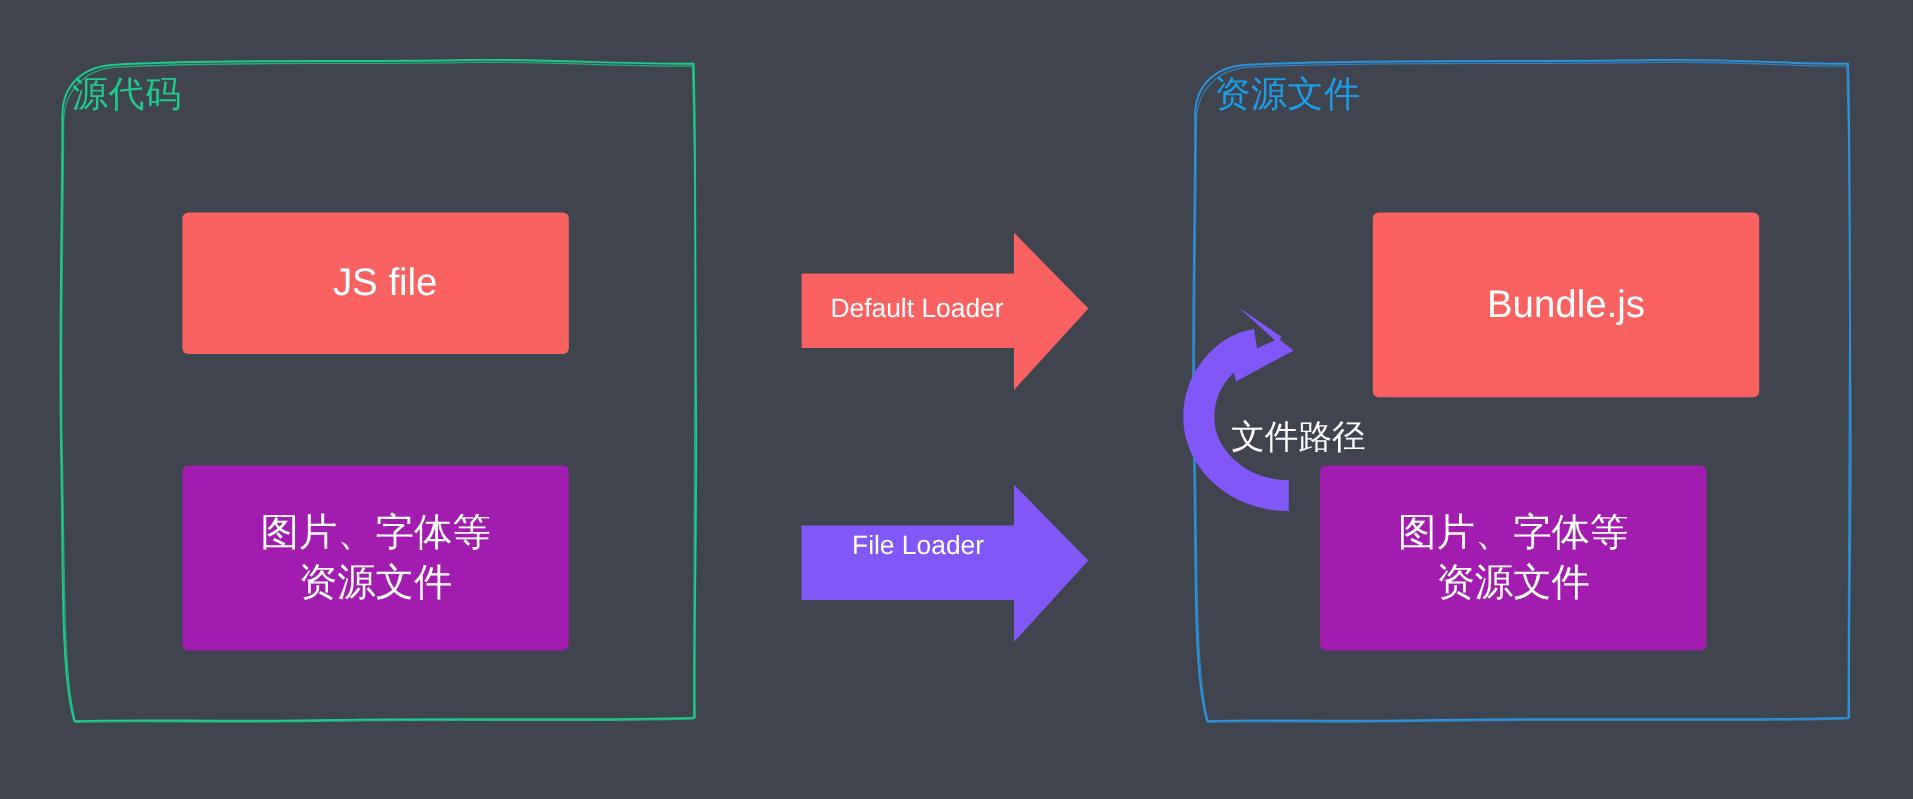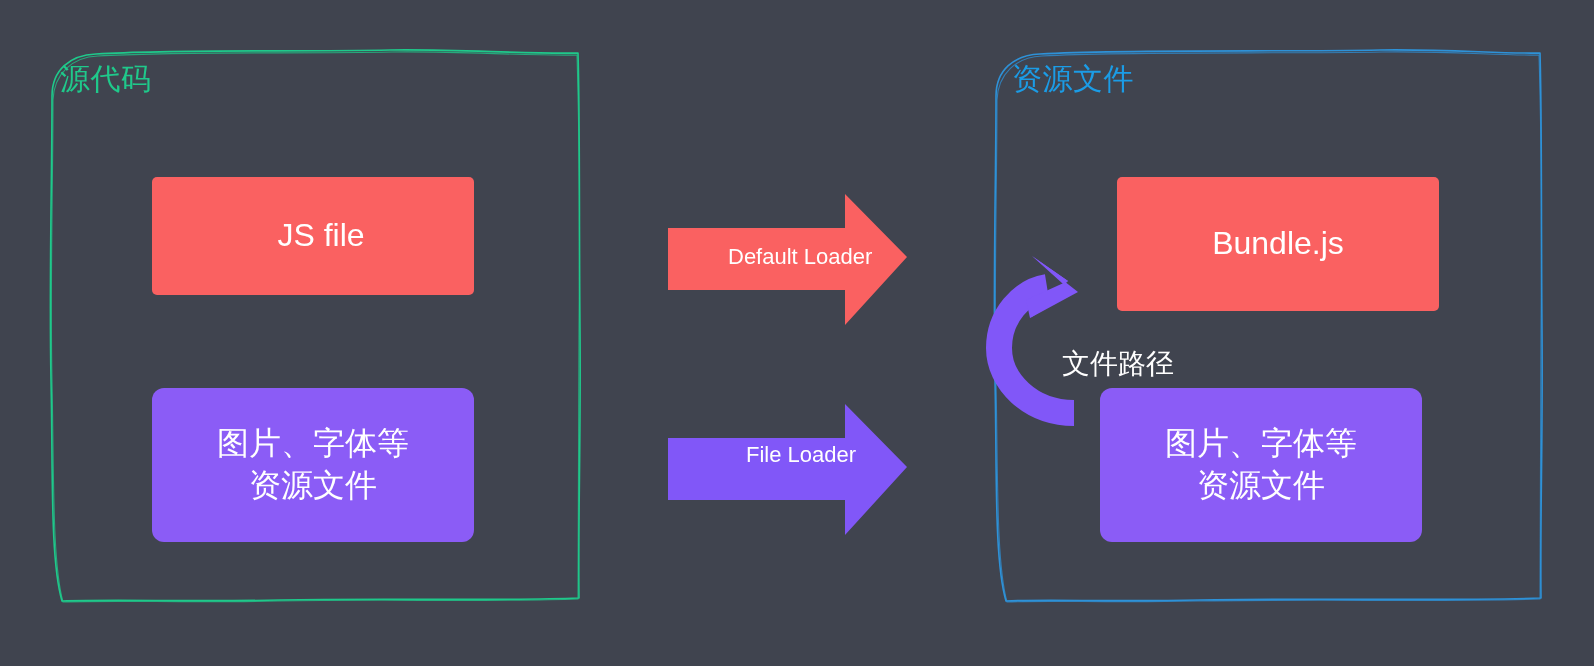--- a/index.html
+++ b/index.html
@@ -54,34 +54,33 @@
     color: #ffffff;
     box-sizing: border-box;
   }
   .node-box .node-text {
     font-size: 32px;
     line-height: 1.30;
     font-weight: 400;
     white-space: pre-line;
   }
   .box-red { background: #fa6161; }
-  .box-purple { background: #8b5cf6; border-radius: 12px; }
+  .box-purple { background: #a21caf; }
 
   #box-js-file   { left: 152px;  top: 177px; width: 322px; height: 118px; padding-left: 16px; }
   #box-assets-src{ left: 152px;  top: 388px; width: 322px; height: 154px; }
-  #box-bundle    { left: 1117px; top: 177px; width: 322px; height: 134px; }
+  #box-bundle    { left: 1144px; top: 177px; width: 322px; height: 154px; }
   #box-assets-out{ left: 1100px; top: 388px; width: 322px; height: 154px; }
 
   .arrow-label {
     position: absolute;
     color: #ffffff;
     font-size: 22px;
     line-height: 1;
     white-space: nowrap;
-    margin-left: 36px;
   }
   #arrow-label-default { left: 692px; top: 246px; }
   #arrow-label-file    { left: 710px; top: 444px; }
   #arrow-label-path    {
     left: 1026px;
     top: 350px;
     font-size: 28px;
   }
 </style>
 </head>

